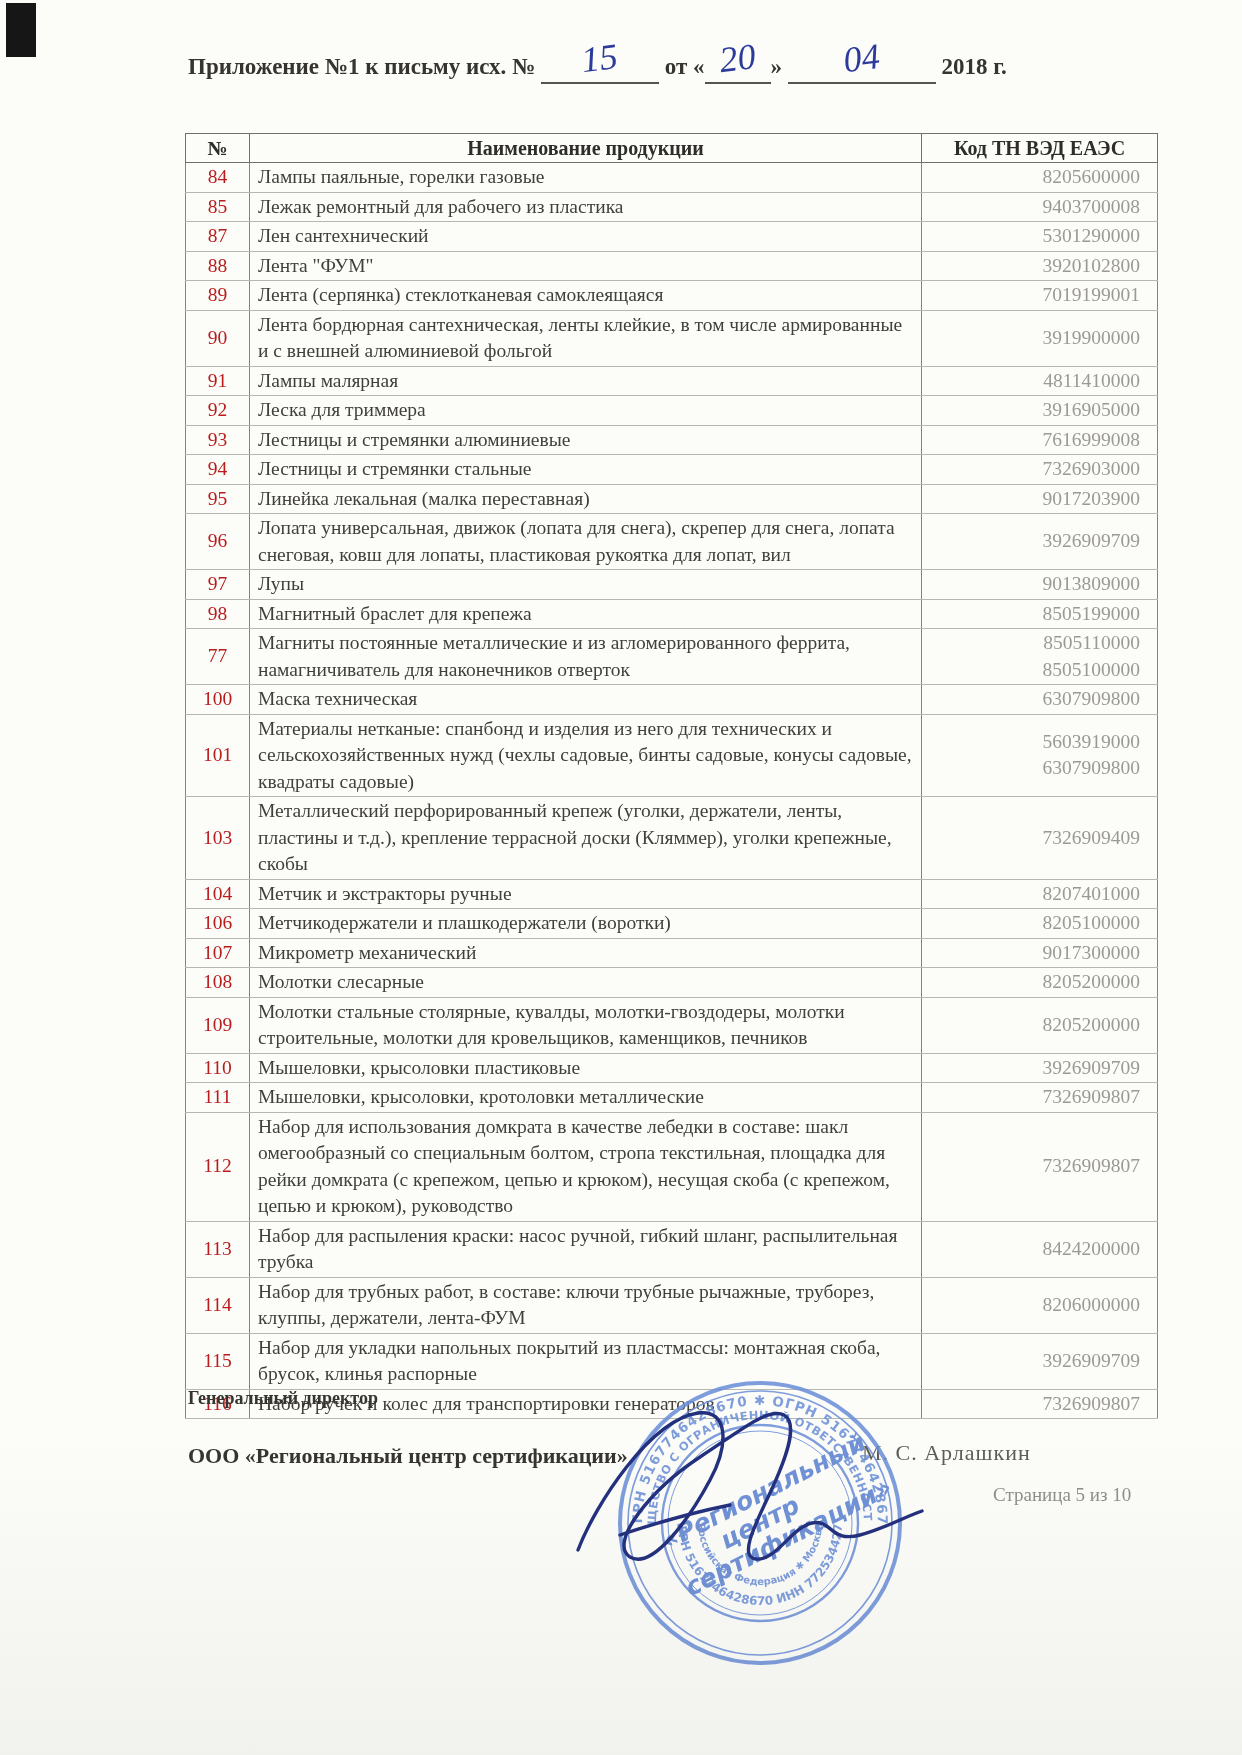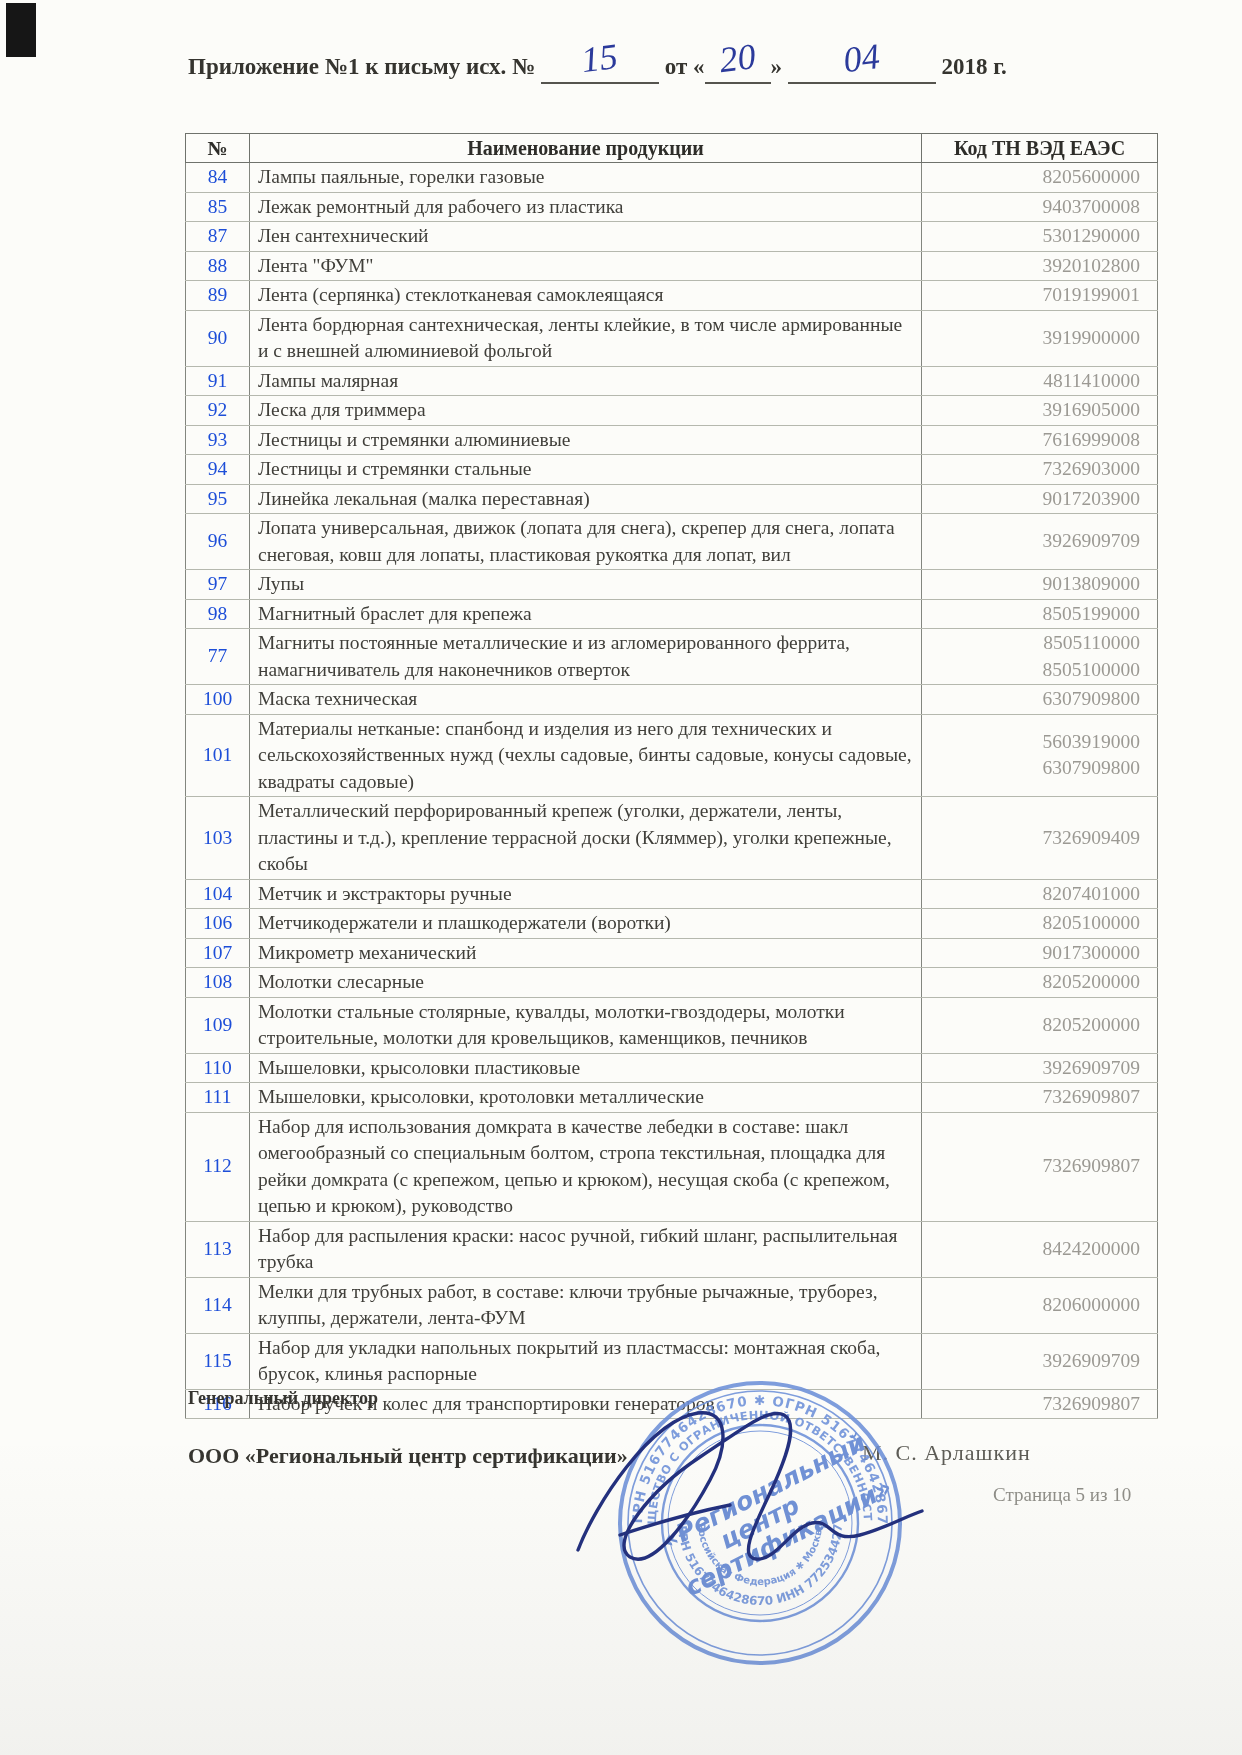--- a/index.html
+++ b/index.html
@@ -38,21 +38,21 @@
   .products col.c-code{ width:236px; }
   .products th{
     border:1.6px solid #6f726c; font-size:20px; font-weight:bold; color:#2e2d29;
     padding:2px 4px; height:24px;
   }
   .products td{
     border-left:1.2px solid #83867f; border-right:1.2px solid #83867f;
     border-top:1px solid #b5b8ae; border-bottom:1px solid #b5b8ae;
     font-size:19.5px; line-height:26.5px; padding:1px 8px; vertical-align:middle;
   }
-  .products tr > td:first-child{ text-align:center; color:#1d4ed8; }
+  .products tr > td:first-child{ text-align:center; color:#b91c1c; }
   .products td.name{ color:#403f3a; }
   .products td.code{ text-align:right; padding-right:17px; color:#9b9993; }
   .products { border:1.8px solid #6f726c; }
 
   
   .director-label{ position:absolute; left:188px; top:1388px; font-size:18px; font-weight:bold; color:#35342f; }
   .company-label{ position:absolute; left:188px; top:1443px; font-size:22px; font-weight:bold; color:#35342f; }
   .signer-name{ position:absolute; left:862px; top:1440px; font-size:22px; color:#5d5c56; letter-spacing:1px; }
   .page-label{ position:absolute; left:993px; top:1484px; font-size:19px; color:#8f8e88; }
 
@@ -284,21 +284,21 @@
         </tr>
         <tr data-interactable="false">
           <td data-interactable="false">113</td>
           <td class="name" data-interactable="false">Набор для распыления краски: насос ручной, гибкий шланг, распылительная трубка</td>
           <td class="code" data-interactable="false">
             <div data-interactable="false">8424200000</div>
           </td>
         </tr>
         <tr data-interactable="false">
           <td data-interactable="false">114</td>
-          <td class="name" data-interactable="false">Мелки для трубных работ, в составе: ключи трубные рычажные, труборез, клуппы, держатели, лента-ФУМ</td>
+          <td class="name" data-interactable="false">Набор для трубных работ, в составе: ключи трубные рычажные, труборез, клуппы, держатели, лента-ФУМ</td>
           <td class="code" data-interactable="false">
             <div data-interactable="false">8206000000</div>
           </td>
         </tr>
         <tr data-interactable="false">
           <td data-interactable="false">115</td>
           <td class="name" data-interactable="false">Набор для укладки напольных покрытий из пластмассы: монтажная скоба, брусок, клинья распорные</td>
           <td class="code" data-interactable="false">
             <div data-interactable="false">3926909709</div>
           </td>

